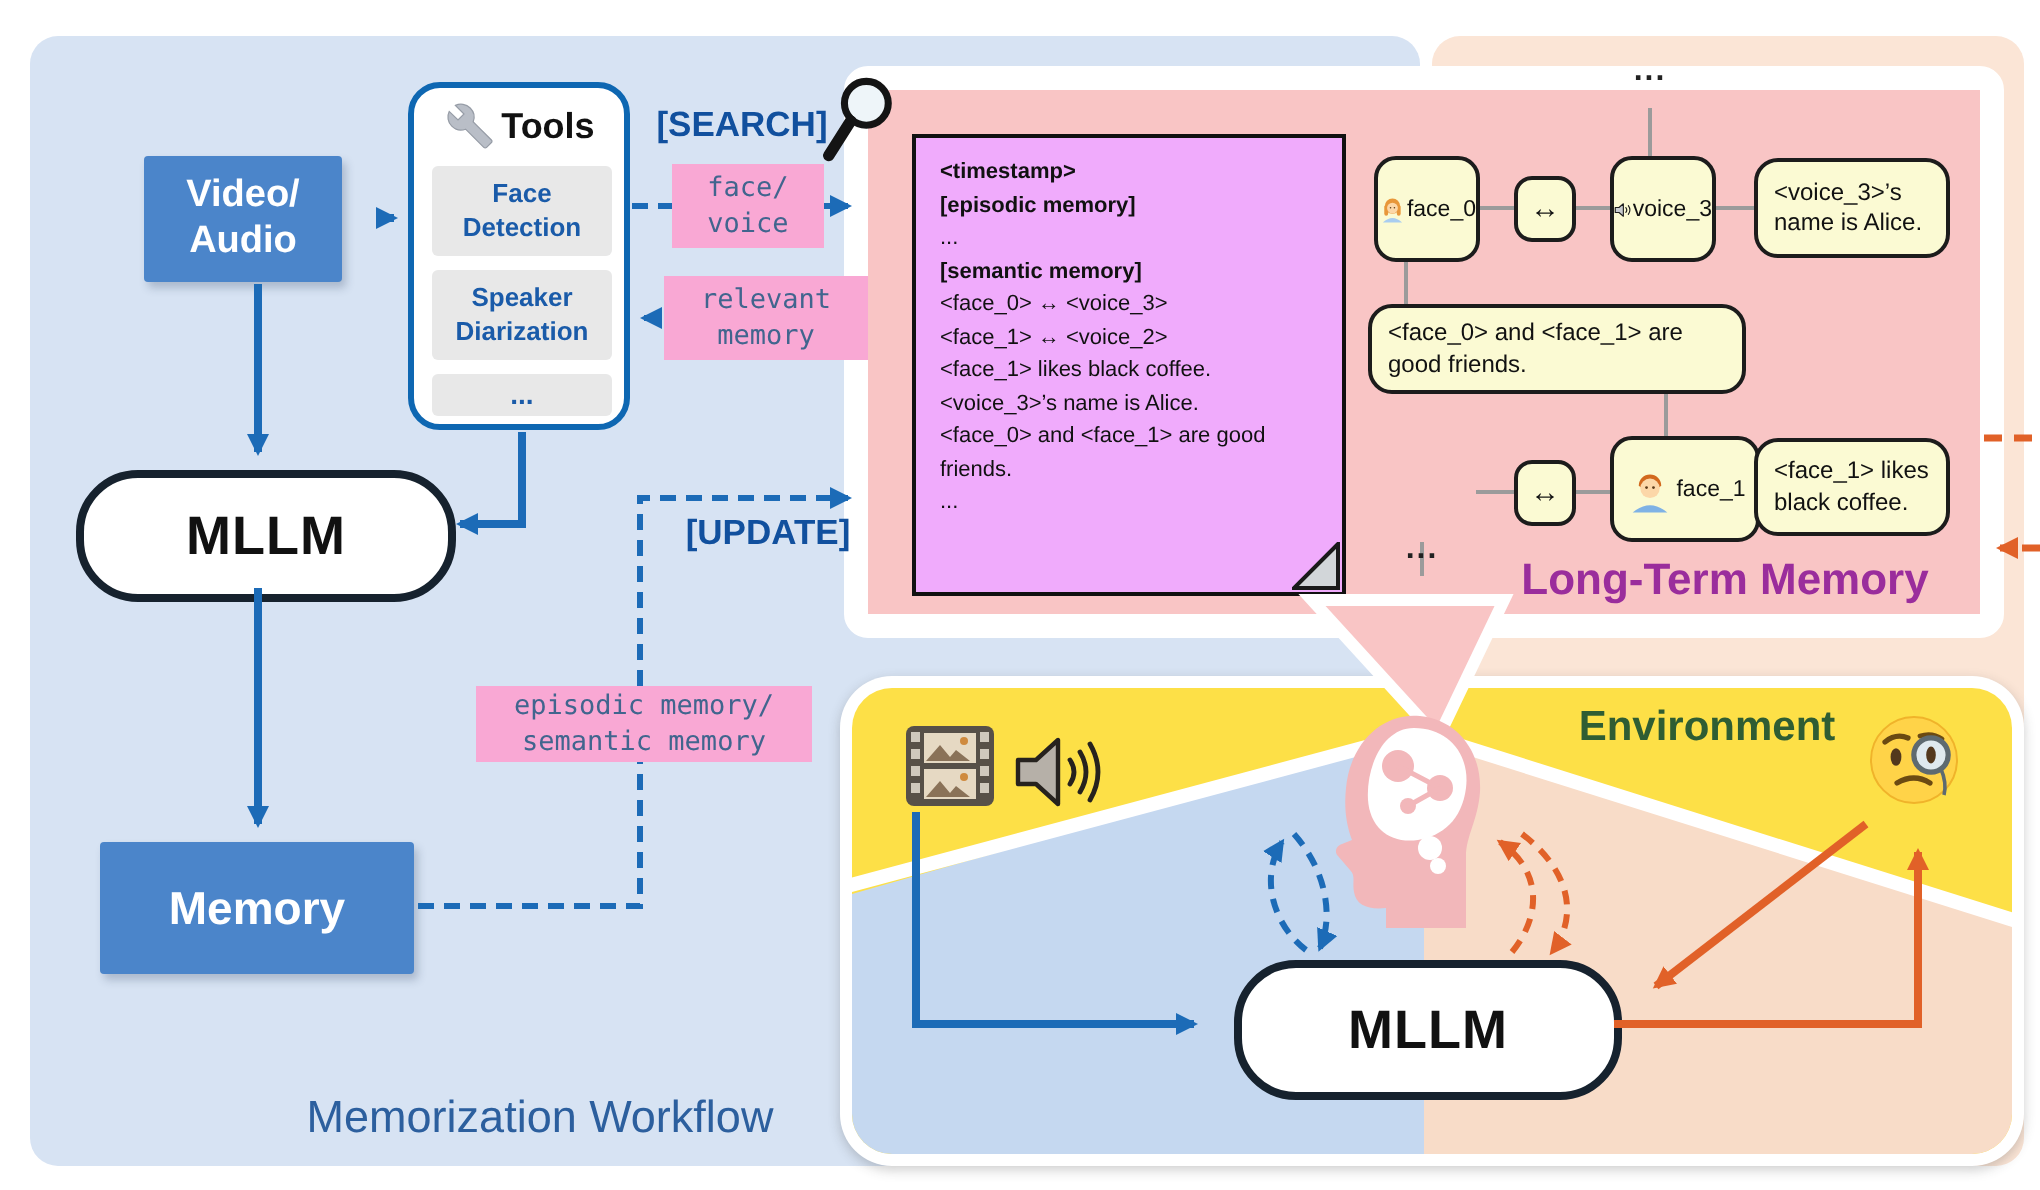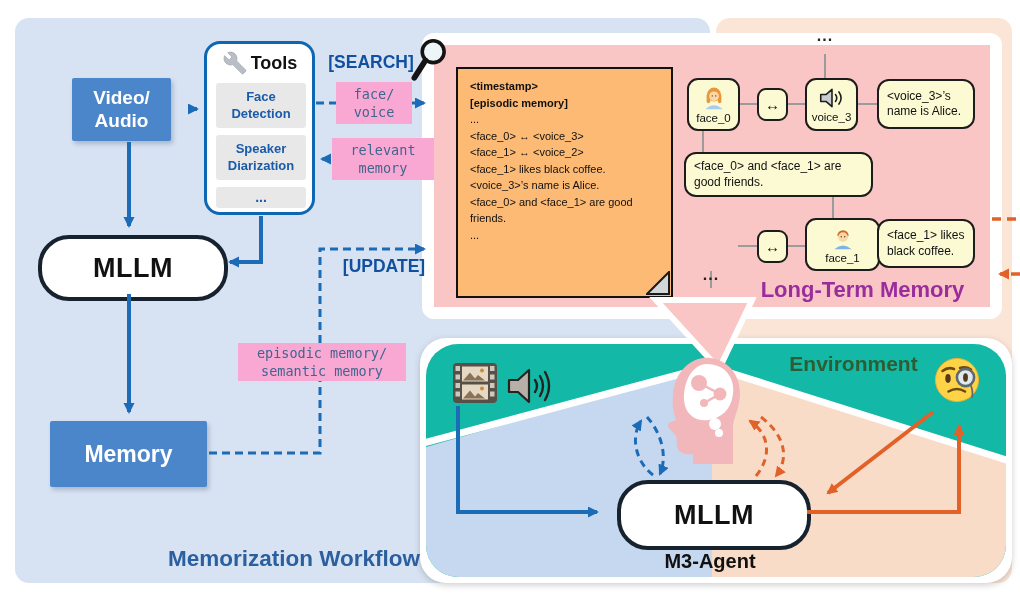--- a/index.html
+++ b/index.html
@@ -12,21 +12,21 @@
            justify-content:center;text-align:center;box-shadow:2px 3px 4px rgba(40,60,90,.25);}
   .pill{background:#fff;border:4px solid #16222e;border-radius:31px;display:flex;align-items:center;
         justify-content:center;font-weight:800;color:#111;letter-spacing:.5px;}
   .toolitem{background:#e8e8e8;border-radius:3px;color:#1a5ba9;font-weight:700;font-size:13px;
             line-height:1.25;display:flex;align-items:center;justify-content:center;text-align:center;}
   .monolabel{font-family:"DejaVu Sans Mono",monospace;font-size:13.5px;color:#41658e;
              background:#f9a8d4;display:flex;align-items:center;justify-content:center;
              text-align:center;line-height:1.35;}
   .oplabel{font-weight:800;font-size:17.5px;color:#11509e;text-align:center;}
   .node{background:#fbfad3;border:2.5px solid #1c1c1c;border-radius:11px;box-sizing:border-box;
-        display:flex;flex-direction:column;align-items:center;justify-content:center;text-align:right;}
+        display:flex;flex-direction:row;align-items:center;justify-content:center;text-align:right;}
   .node .nlabel{font-size:11.5px;color:#111;margin-top:1px;}
   .relbox{background:#fbfad3;border:2.5px solid #1c1c1c;border-radius:9px;box-sizing:border-box;
           display:flex;align-items:center;justify-content:center;font-size:15px;color:#111;}
   .annbox{background:#fbfad3;border:2.5px solid #1c1c1c;border-radius:12px;box-sizing:border-box;
           display:flex;align-items:center;font-size:12px;line-height:1.28;color:#111;
           padding:3px 8px;text-align:left;}
   .nl{font-size:11px;line-height:1.5;color:#111;}
   .nl.b{font-weight:700;}
   .ellip{font-size:16px;font-weight:700;color:#222;letter-spacing:1px;}
   svg{display:block;}
@@ -46,25 +46,26 @@
     <g stroke="#9b9b9b" stroke-width="2">
       <line x1="57" y1="74" x2="200" y2="74"></line>
       <line x1="145" y1="24" x2="145" y2="50"></line>
       <line x1="23" y1="100" x2="23" y2="124"></line>
       <line x1="153" y1="166" x2="153" y2="190"></line>
       <line x1="58" y1="216" x2="200" y2="216"></line>
       <line x1="31" y1="241" x2="31" y2="258"></line>
     </g>
   </svg>
 
-  <div class="abs" style="left:456px;top:67px;width:217px;height:231px;background:#fdba74;border:2.5px solid #111;
+  <div class="abs" style="left:456px;top:67px;width:217px;height:231px;background:#f0abfc;border:2.5px solid #111;
               box-sizing:border-box;padding:9px 9px 0 12px;overflow:hidden;">
     <div class="nl b">&lt;timestamp&gt;</div>
     <div class="nl b">[episodic memory]</div>
     <div class="nl">...</div>
+    <div class="nl b">[semantic memory]</div>
     <div class="nl">&lt;face_0&gt; ↔ &lt;voice_3&gt;</div>
     <div class="nl">&lt;face_1&gt; ↔ &lt;voice_2&gt;</div>
     <div class="nl">&lt;face_1&gt; likes black coffee.</div>
     <div class="nl">&lt;voice_3&gt;’s name is Alice.</div>
     <div class="nl">&lt;face_0&gt; and &lt;face_1&gt; are good friends.</div>
     <div class="nl">...</div>
   </div>
   <svg class="abs" style="left:646px;top:271px;" width="25" height="25" viewBox="0 0 25 25">
     <polygon points="23,1 1,23 23,23" fill="#d2d6d9" stroke="#1a1a1a" stroke-width="2"></polygon>
   </svg>
@@ -114,21 +115,21 @@
   </div>
 
   <div class="abs annbox" style="left:877px;top:219px;width:98px;height:49px;">&lt;face_1&gt; likes black coffee.</div>
 
   <div class="abs ellip" style="left:696px;top:266px;width:30px;text-align:center;">...</div>
 
   <div class="abs" style="left:745px;top:277px;width:235px;text-align:center;font-size:22px;font-weight:800;color:#9a2d9c;">Long-Term Memory</div>
 
   <div class="abs" style="left:420px;top:338px;width:592px;height:245px;background:#fff;border-radius:26px;
               box-shadow:0 2px 6px rgba(60,60,60,.25);">
-    <div class="abs" style="left:6px;top:6px;width:580px;height:233px;border-radius:32px;overflow:hidden;background:#14b8a6;">
+    <div class="abs" style="left:6px;top:6px;width:580px;height:233px;border-radius:20px;overflow:hidden;background:#fde047;">
       <div class="abs" style="left:0;top:0;width:580px;height:233px;background:#c5d8f0;
                   clip-path:polygon(0 103px,286px 21px,286px 233px,0 233px);"></div>
       <div class="abs" style="left:0;top:0;width:580px;height:233px;background:#f8dcc8;
                   clip-path:polygon(286px 21px,580px 116px,580px 233px,286px 233px);"></div>
       <div class="abs" style="left:-8px;top:97px;width:312px;height:7px;background:#fff;
                   transform:rotate(-15deg);transform-origin:left center;"></div>
       <div class="abs" style="left:284px;top:19px;width:322px;height:7px;background:#fff;
                   transform:rotate(17.5deg);transform-origin:left center;"></div>
 
       <svg class="abs" style="left:26px;top:17px;" width="46" height="44" viewBox="0 0 46 44">
@@ -166,21 +167,20 @@
         <path d="M27,12 Q33,10 38,13.5" fill="none" stroke="#6b4a12" stroke-width="2.4" stroke-linecap="round"></path>
         <ellipse cx="15" cy="22.5" rx="2.7" ry="4.4" fill="#53381d"></ellipse>
         <circle cx="32.5" cy="21.5" r="8.6" fill="#dfe9ee" stroke="#5e6a70" stroke-width="2.6"></circle>
         <ellipse cx="32.5" cy="21.5" rx="2.4" ry="4.2" fill="#53381d"></ellipse>
         <path d="M37.5,28.5 q3,7 1.5,13" fill="none" stroke="#5e6a70" stroke-width="1.8"></path>
         <path d="M15.5,35.5 Q24,30.5 32,35.5" fill="none" stroke="#6b4a12" stroke-width="2.6" stroke-linecap="round"></path>
       </svg>
 
       <div class="abs pill" style="left:191px;top:136px;width:186px;height:62px;font-size:27px;">MLLM</div>
 
-      <div class="abs" style="left:186px;top:206px;width:196px;text-align:center;font-size:20px;font-weight:800;color:#111;">M3-Agent</div>
     </div>
   </div>
 
   <div class="abs bluebox pre" style="left:72px;top:78px;width:99px;height:63px;font-size:19px;line-height:1.2;border-radius:2px;">Video/
 Audio</div>
 
   <div class="abs" style="left:204px;top:41px;width:111px;height:174px;background:#fff;border:3px solid #0e67b2;
               border-radius:16px;box-sizing:border-box;">
     <div style="display:flex;align-items:center;justify-content:center;gap:3px;padding-top:7px;">
       <svg width="26" height="24" viewBox="0 0 24 24">
@@ -194,21 +194,21 @@
 Diarization</div>
     <div class="abs toolitem pre" style="left:9px;top:39px;width:90px;height:45px;">Face
 Detection</div>
     <div class="abs toolitem" style="left:9px;top:143px;width:90px;height:21px;font-size:14px;">...</div>
   </div>
 
   <div class="abs pill" style="left:38px;top:235px;width:182px;height:58px;font-size:27px;">MLLM</div>
 
   <div class="abs bluebox" style="left:50px;top:421px;width:157px;height:66px;font-size:23px;border-radius:2px;">Memory</div>
 
-  <div class="abs" style="left:120px;top:546px;width:300px;text-align:right;font-size:22.5px;font-weight:700;color:#2c5f9e;">Memorization Workflow</div>
+  <div class="abs" style="left:120px;top:546px;width:300px;text-align:center;font-size:22.5px;font-weight:400;color:#2c5f9e;">Memorization Workflow</div>
 
   <svg class="abs" style="left:0;top:0;pointer-events:none;" width="1020" height="595" viewBox="0 0 1020 595">
     <defs>
       <marker id="mb" markerUnits="userSpaceOnUse" markerWidth="13" markerHeight="12" refX="9" refY="5.5" orient="auto">
         <path d="M0,0 L11,5.5 L0,11 Z" fill="#1c6bb7"></path>
       </marker>
       <marker id="mo" markerUnits="userSpaceOnUse" markerWidth="13" markerHeight="12" refX="9" refY="5.5" orient="auto">
         <path d="M0,0 L11,5.5 L0,11 Z" fill="#e16128"></path>
       </marker>
     </defs>

